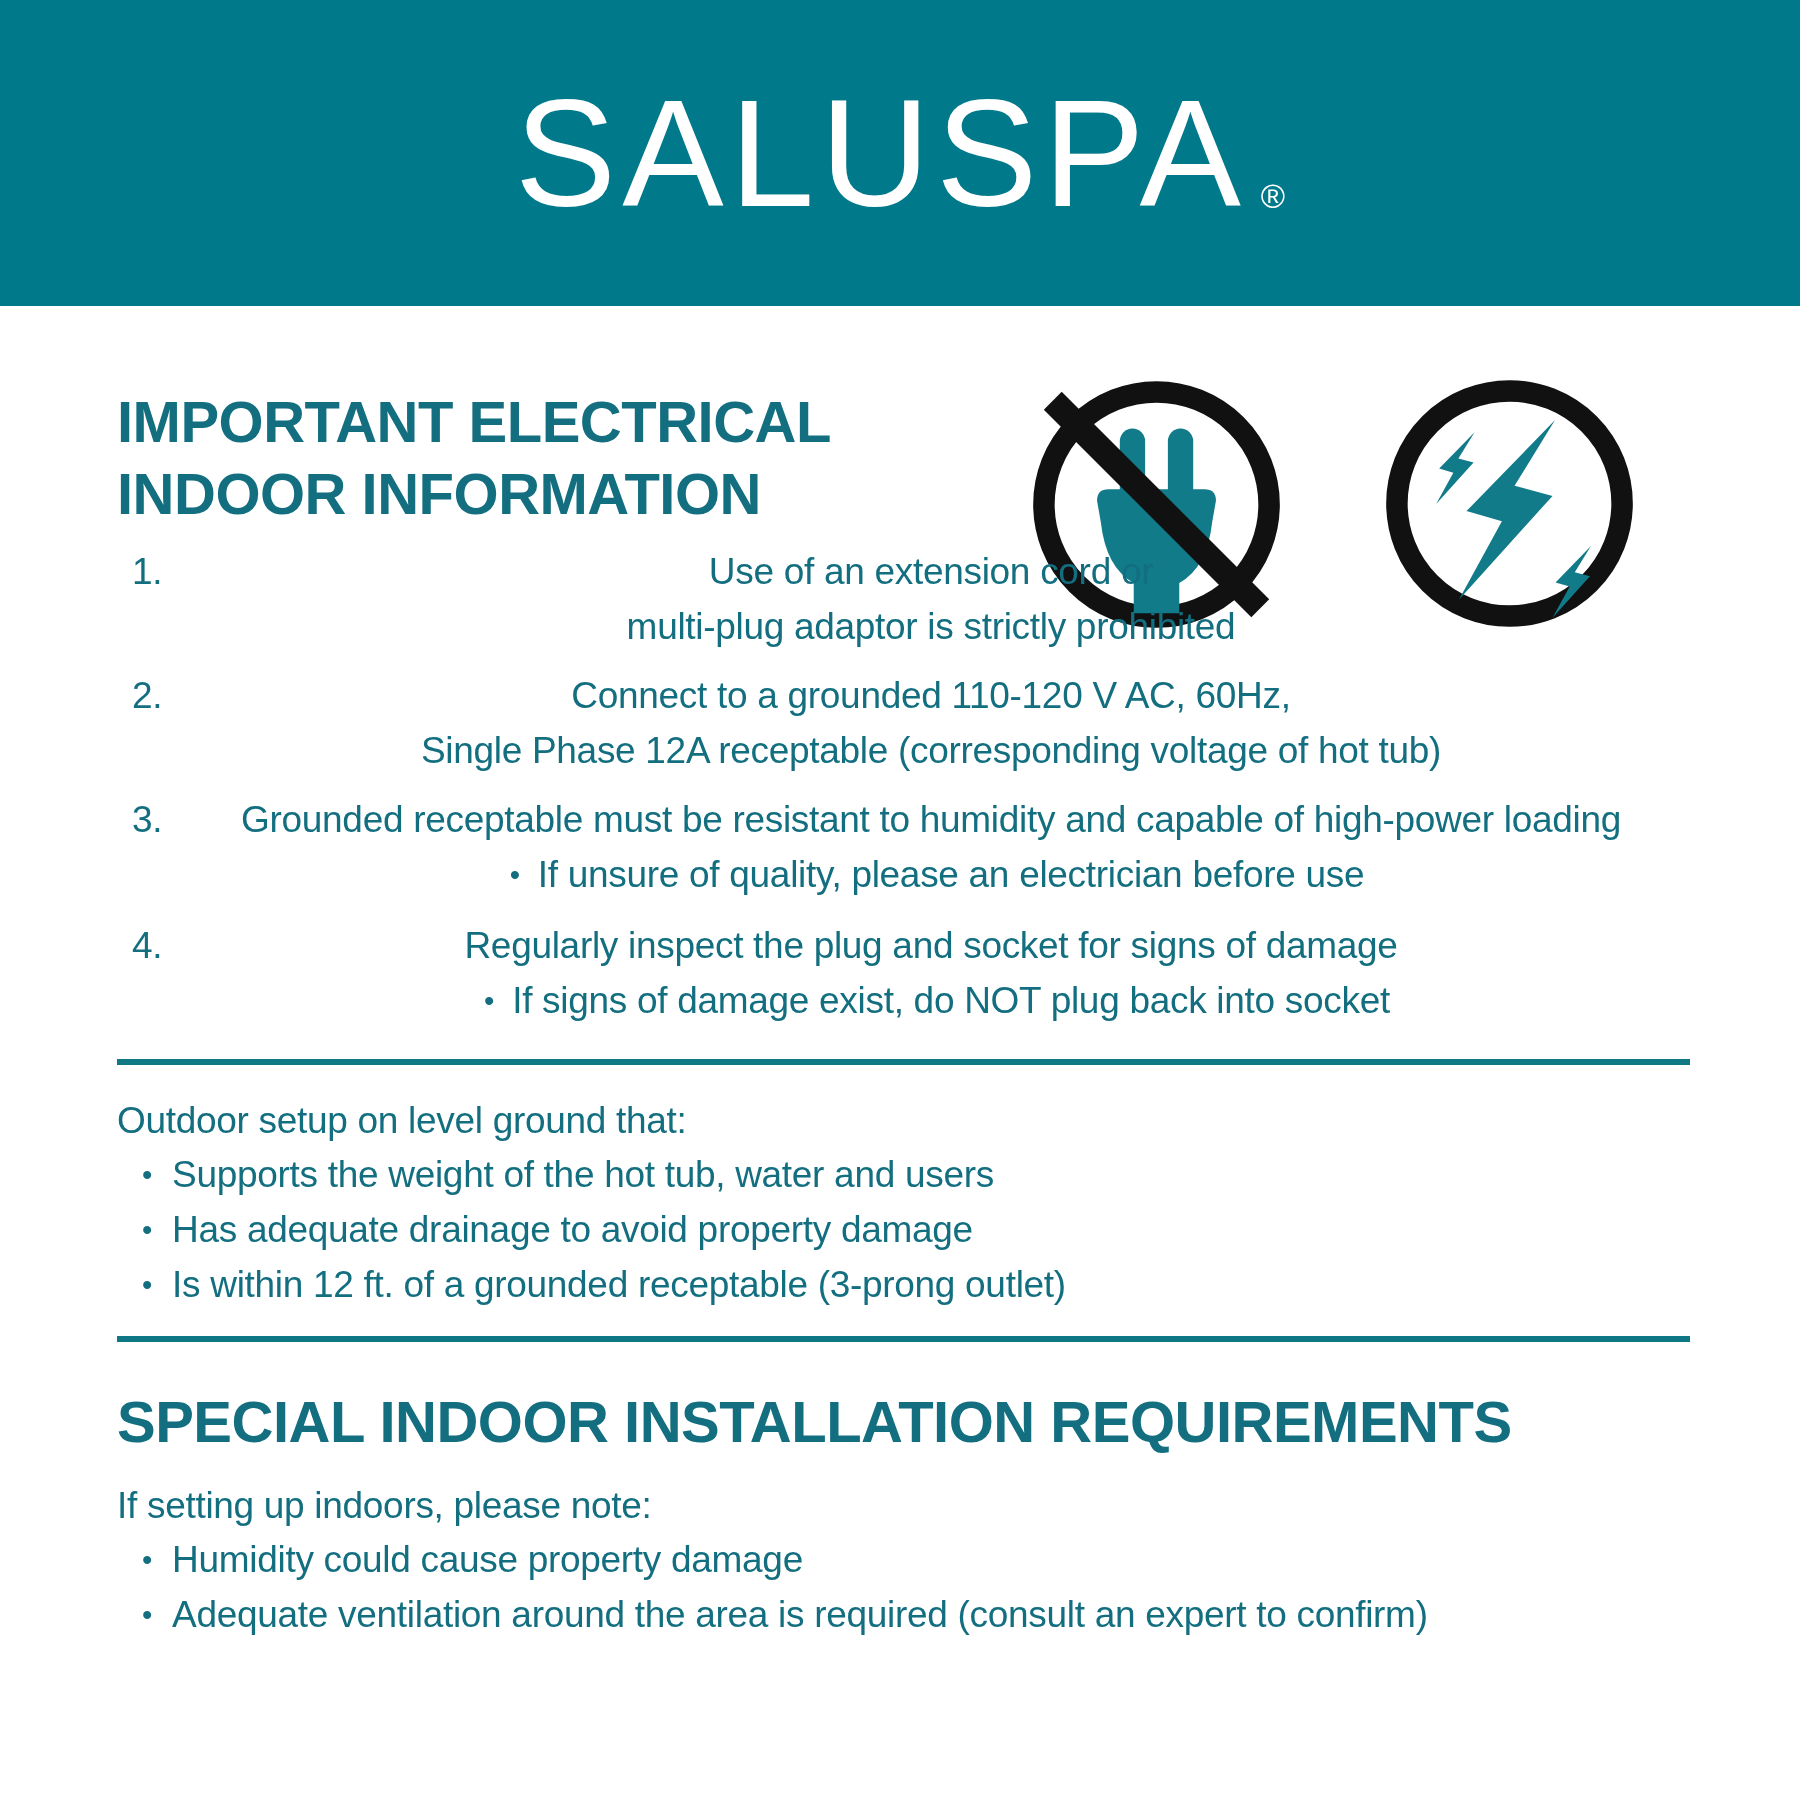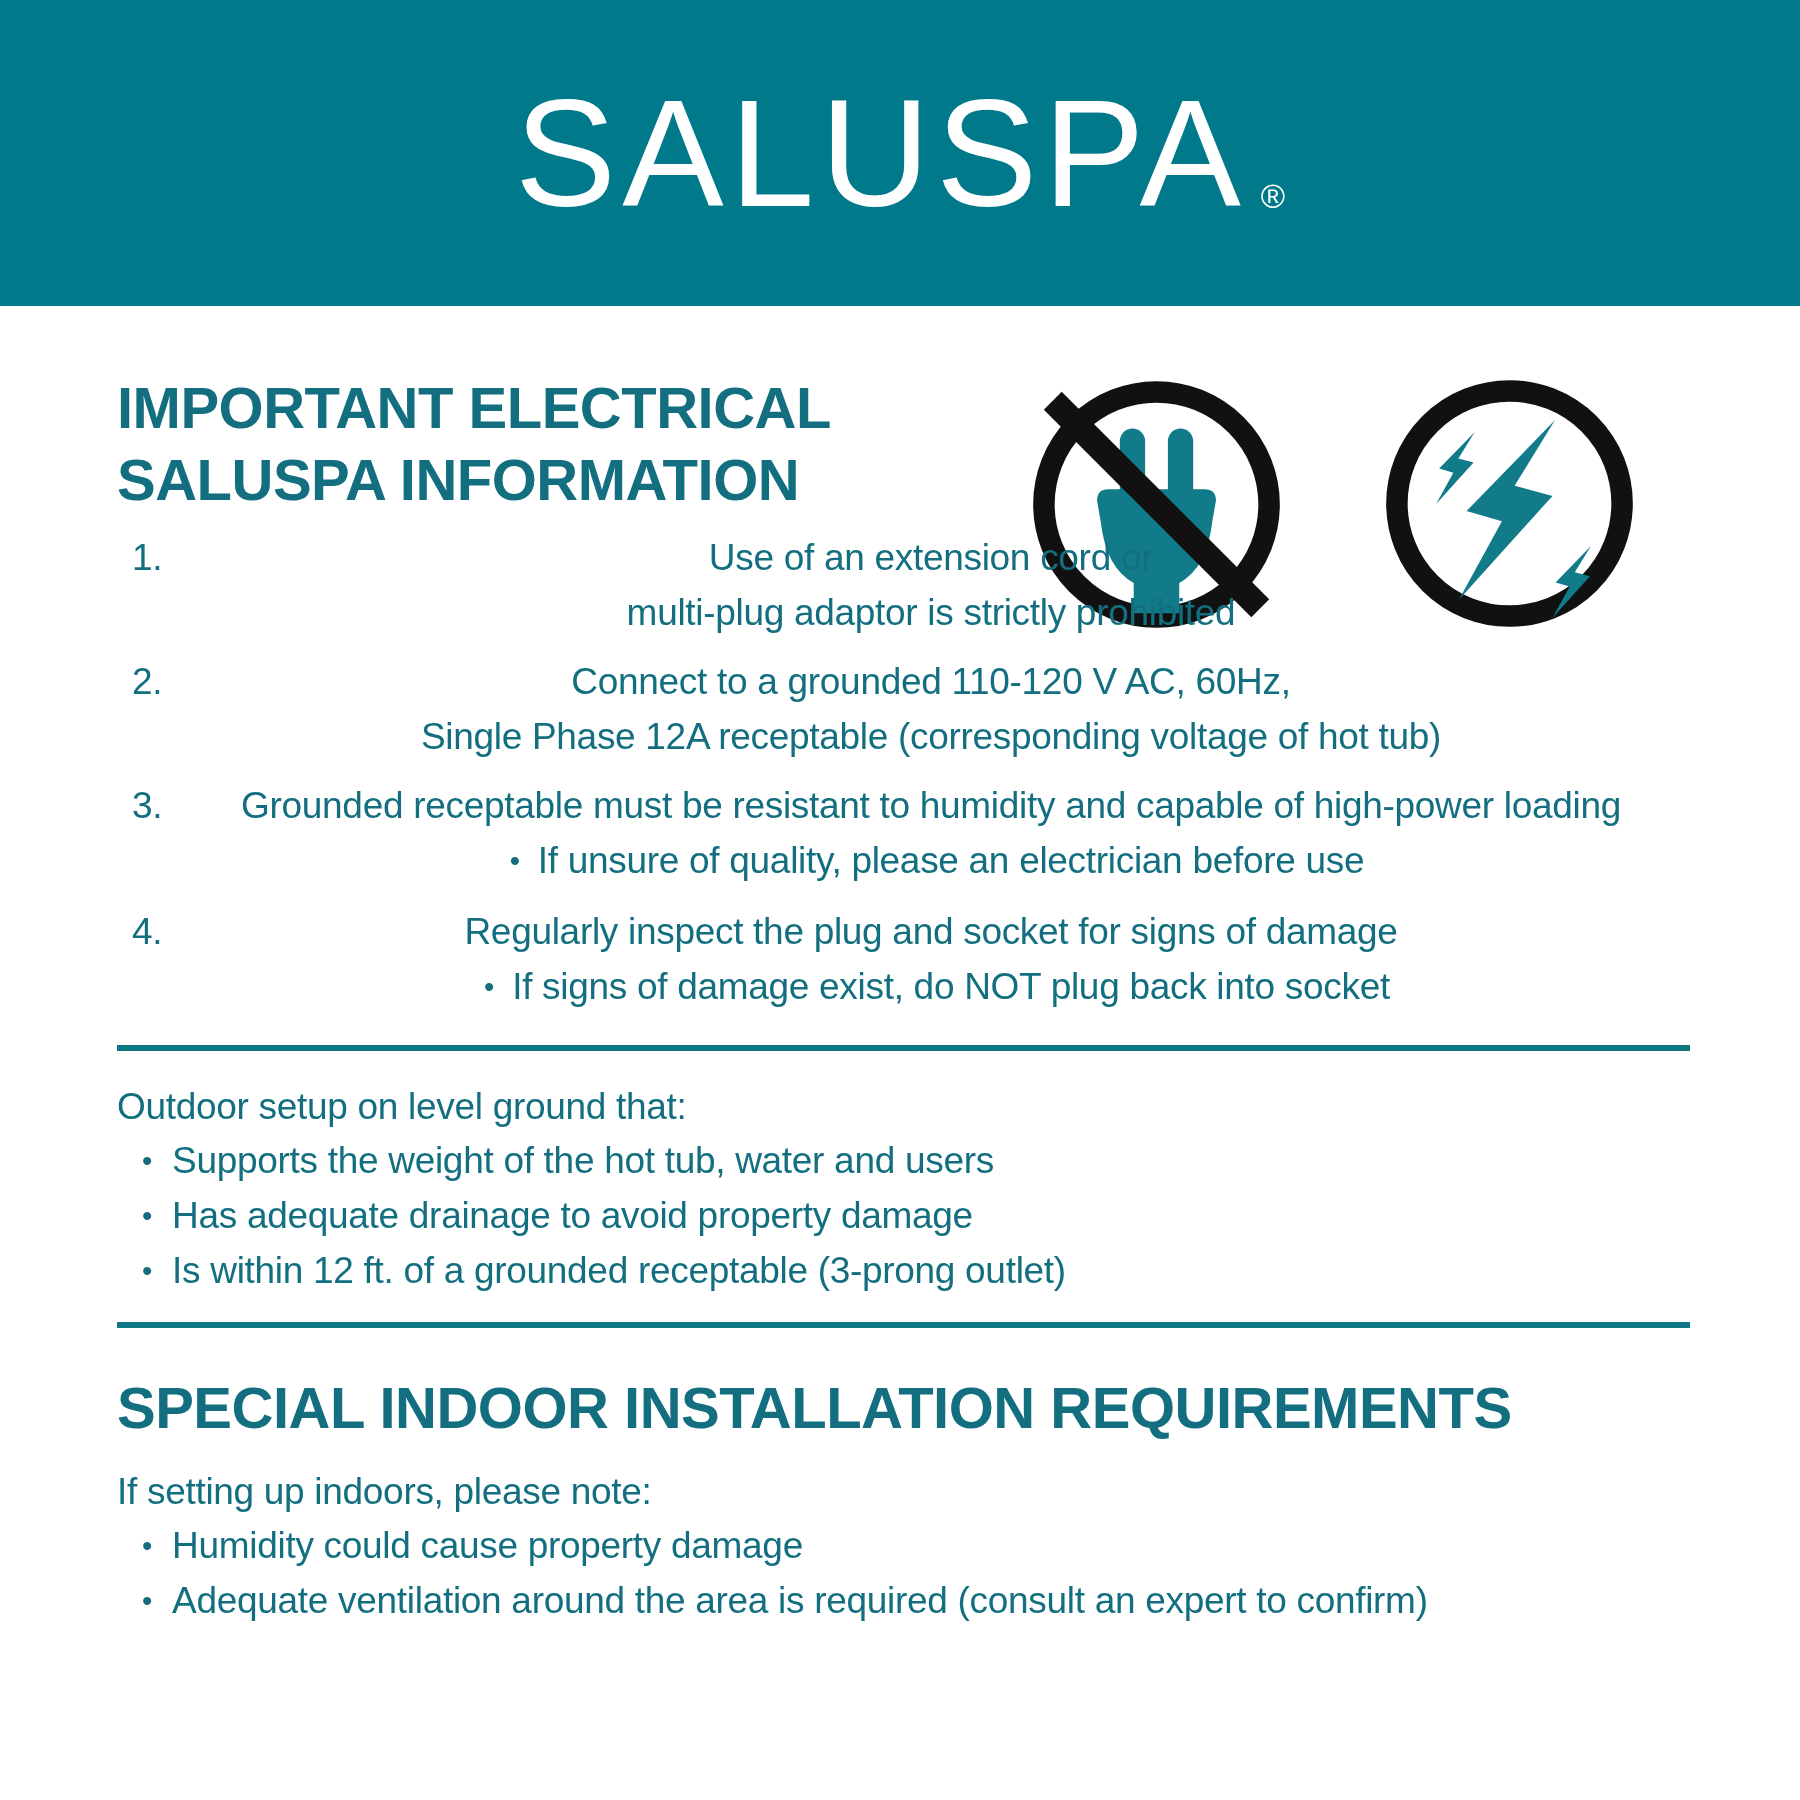--- a/index.html
+++ b/index.html
@@ -27,21 +27,21 @@
     line-height:1;
   }
   .logo .reg{
     font-size:33px;
     letter-spacing:0;
     margin-left:14px;
     position:relative;top:2px;
   }
   
   .content{
-    position:absolute;top:306px;left:0;
+    position:absolute;top:320px;left:0;
     width:1800px;
     padding:0 110px 0 117px;
     box-sizing:border-box;
     color:#136F80;
     font-size:37px;
     letter-spacing:-0.3px;
   }
   .sec-title{
     font-size:58px;
     font-weight:bold;
@@ -131,21 +131,21 @@
         <path d="M68 17 L33 53 L47 57 L30 88 L67 47 L52 43 Z" transform="translate(9 15) scale(0.40)"></path>
         <path d="M68 17 L33 53 L47 57 L30 88 L67 47 L52 43 Z" transform="translate(55 60) scale(0.40)"></path>
       </g>
     </svg>
   </div>
 
   <div class="content">
 
     <div class="sec-title sec-title-1">
       <div>IMPORTANT ELECTRICAL</div>
-      <div>SALUSPA INFORMATION</div>
+      <div>INDOOR INFORMATION</div>
     </div>
 
     <div class="num-list">
 
       <div class="num-item">
         <span class="num">1.</span>
         <span class="lines">
           <span class="line">Use of an extension cord or</span>
           <span class="line">multi-plug adaptor is strictly prohibited</span>
         </span>

